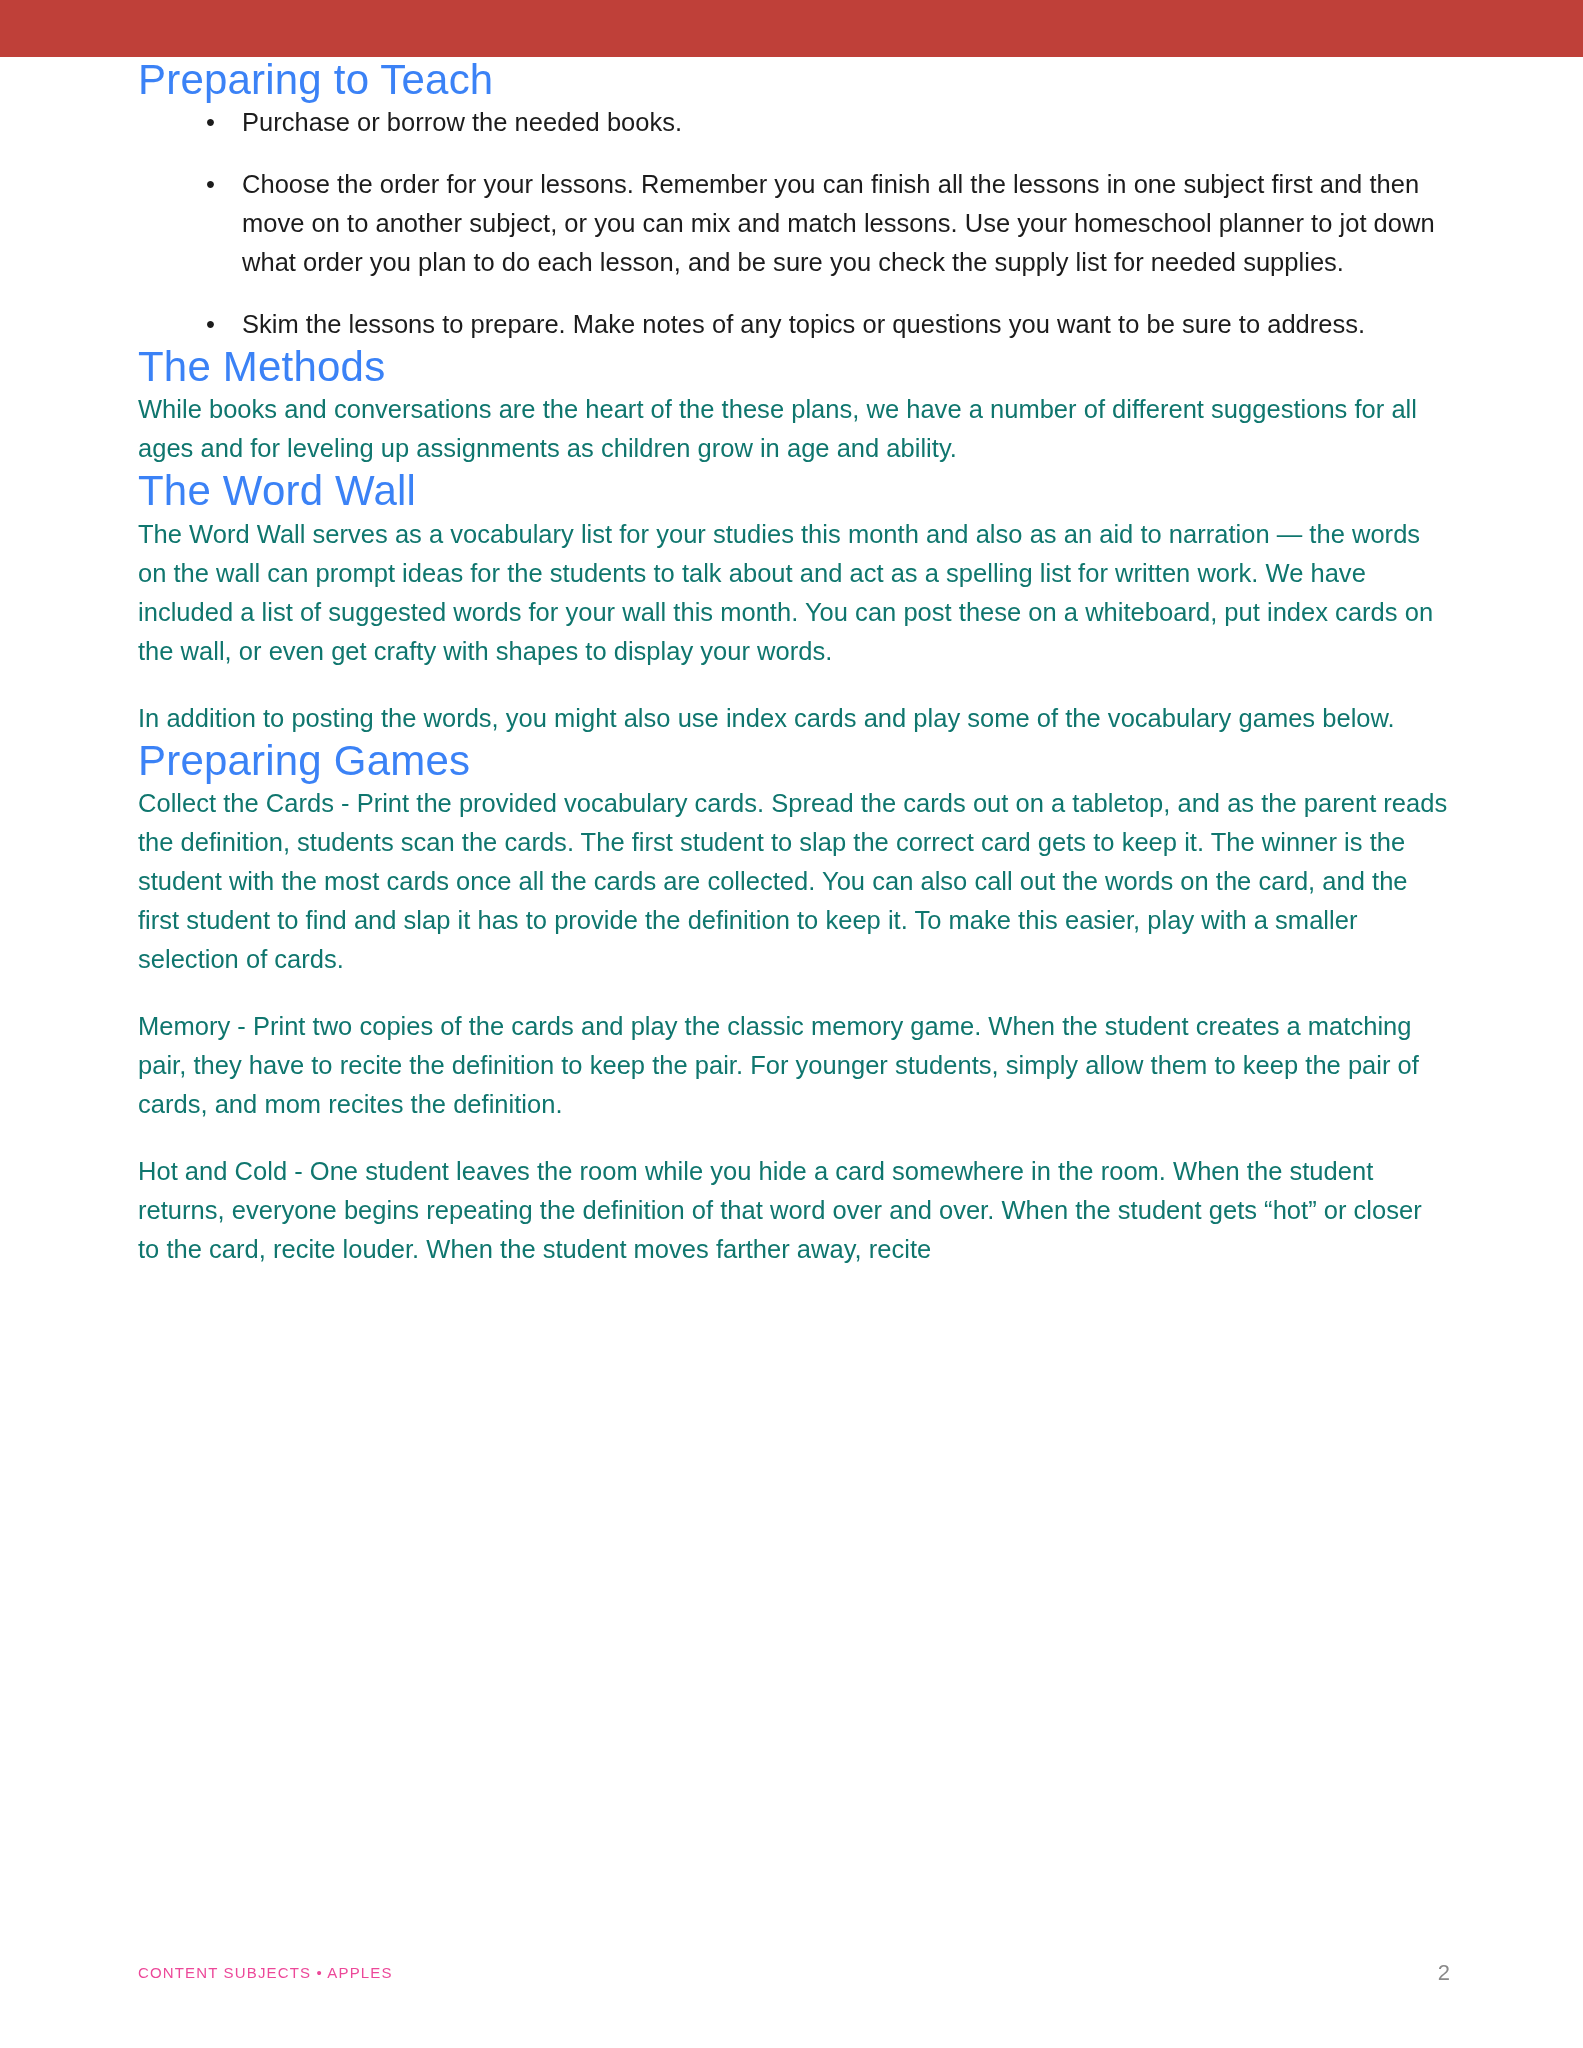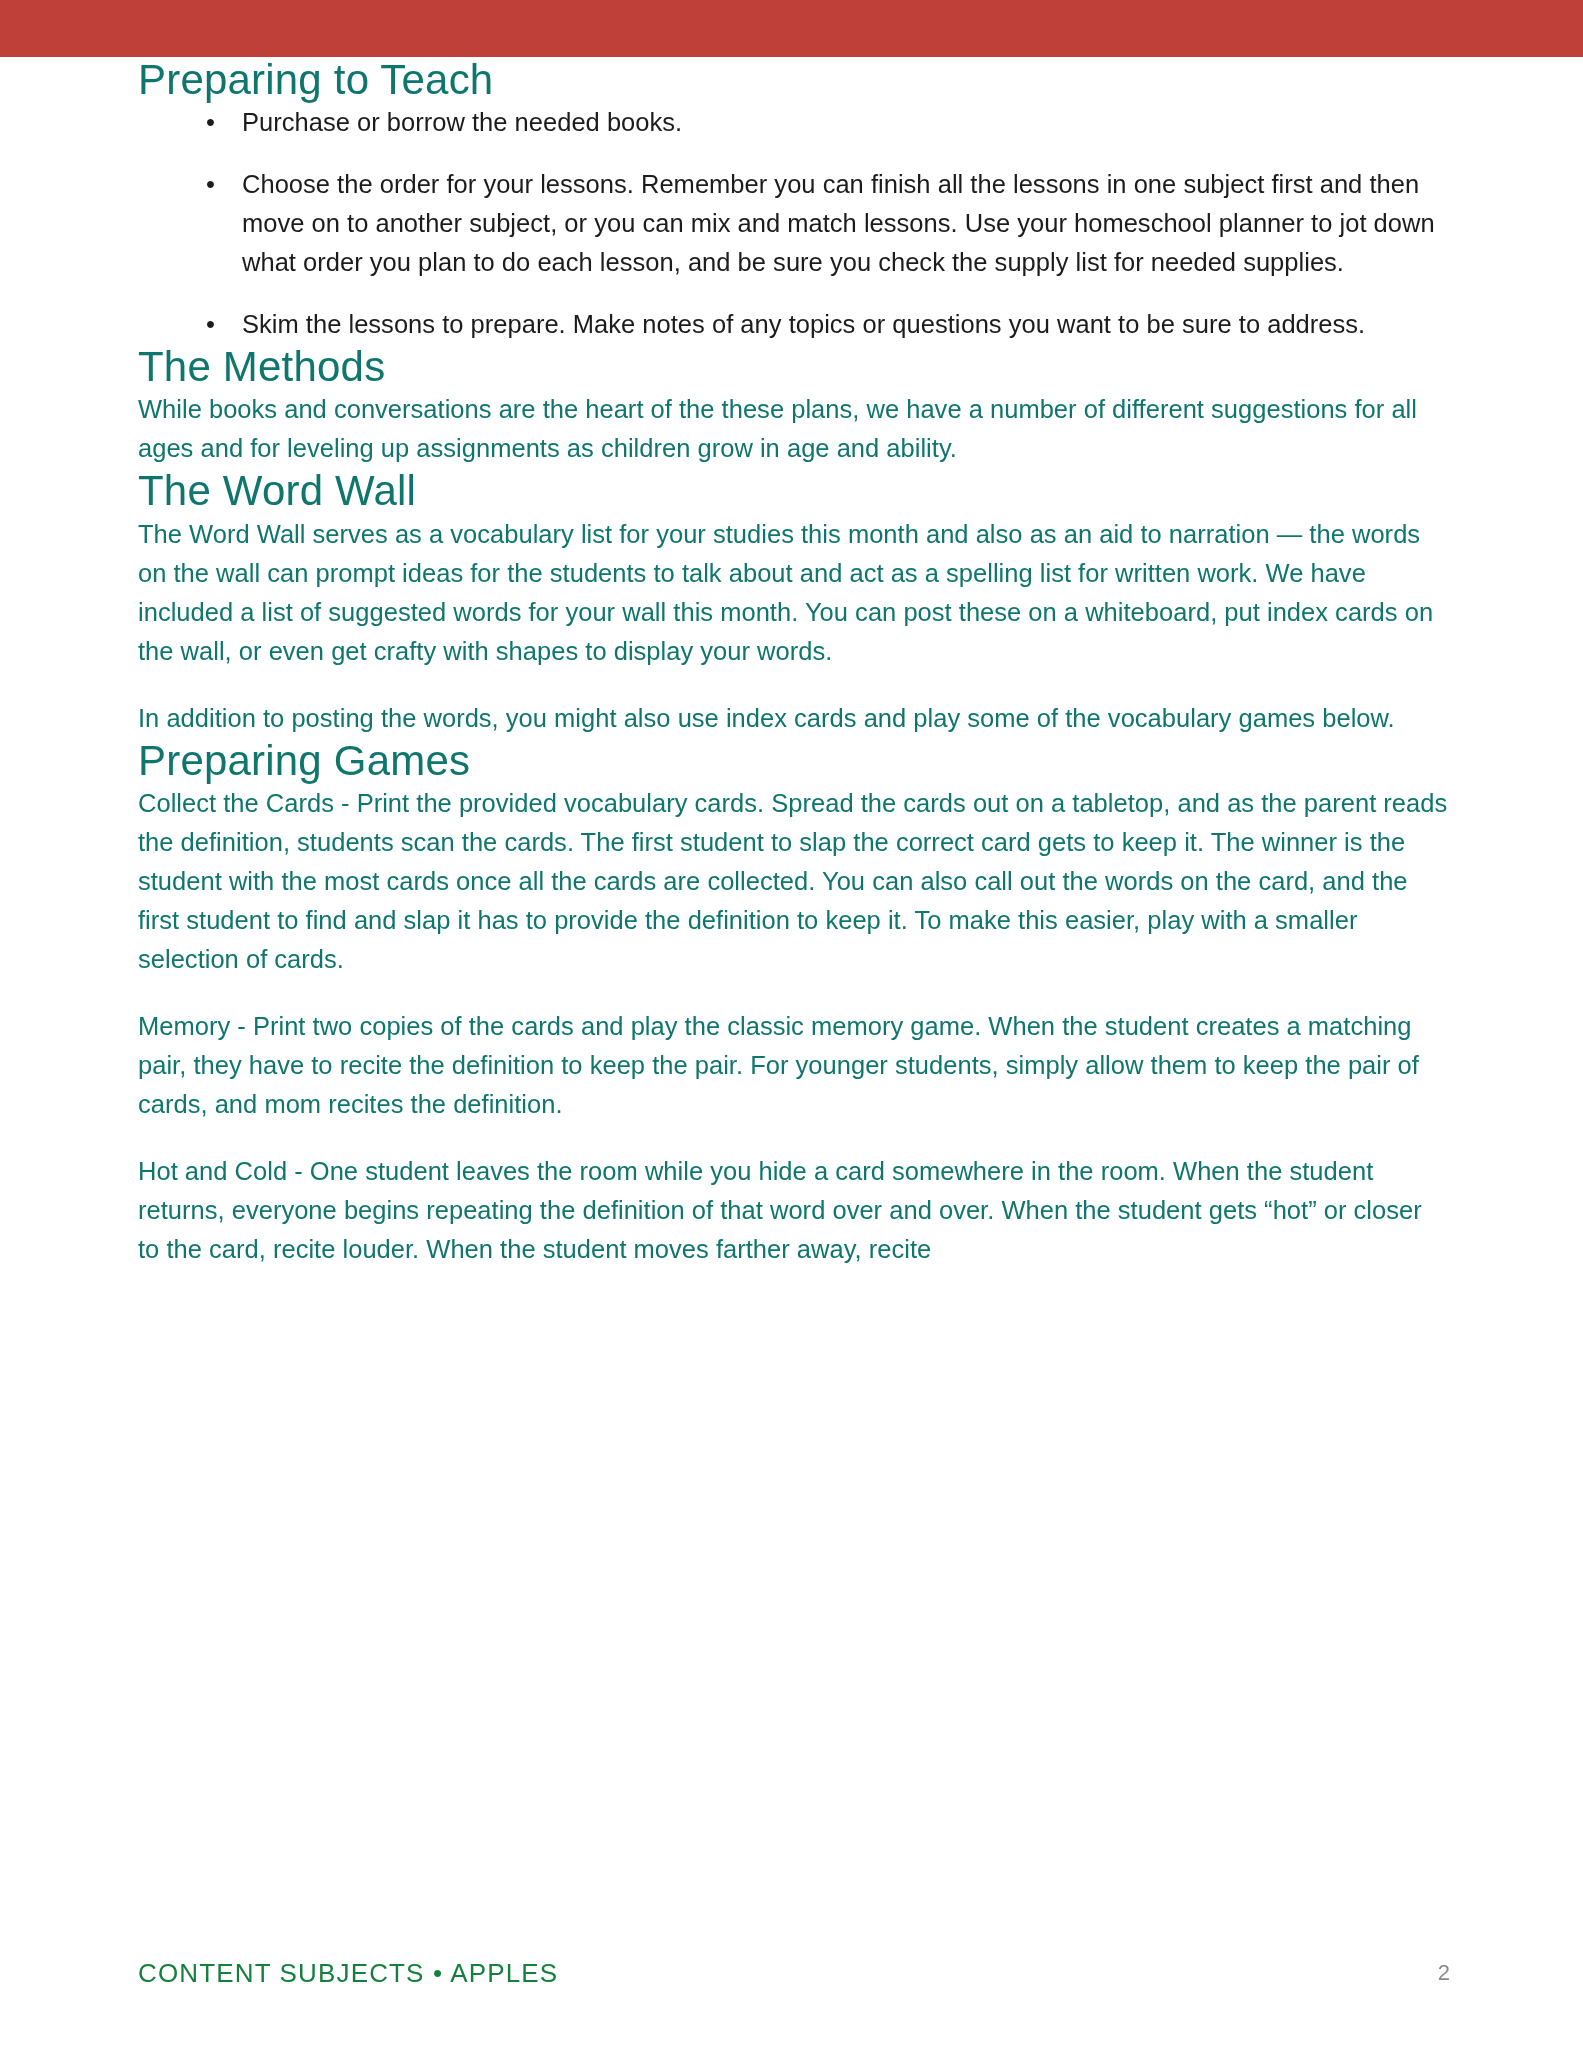--- a/index.html
+++ b/index.html
@@ -36,21 +36,21 @@
   .content {
     position: absolute;
     top: 57px;
     left: 0;
     width: 1583px;
     padding: 0 133px 0 138px;
     box-sizing: border-box;
   }
 
   h1.section-heading {
-    color: #0f766e;
+    color: #3b82f6;
     font-weight: 400;
     font-size: 42px;
     line-height: 1.1;
     letter-spacing: 0.2px;
     margin: 0;
     padding: 0;
   }
 
   .heading-preparing { margin-top: 81px; }
   .heading-methods   { margin-top: 81px; }
@@ -99,22 +99,22 @@
     position: absolute;
     left: 138px;
     right: 133px;
     bottom: 62px;
     height: 26px;
     display: flex;
     align-items: center;
     justify-content: space-between;
   }
   .footer-label {
-    color: #15803d;
-    font-size: 26px;
+    color: #ec4899;
+    font-size: 15px;
     letter-spacing: 1.15px;
     line-height: 24px;
   }
   .footer-page {
     color: #8a8a8a;
     font-size: 22px;
     line-height: 24px;
   }
 </style>
 </head>

